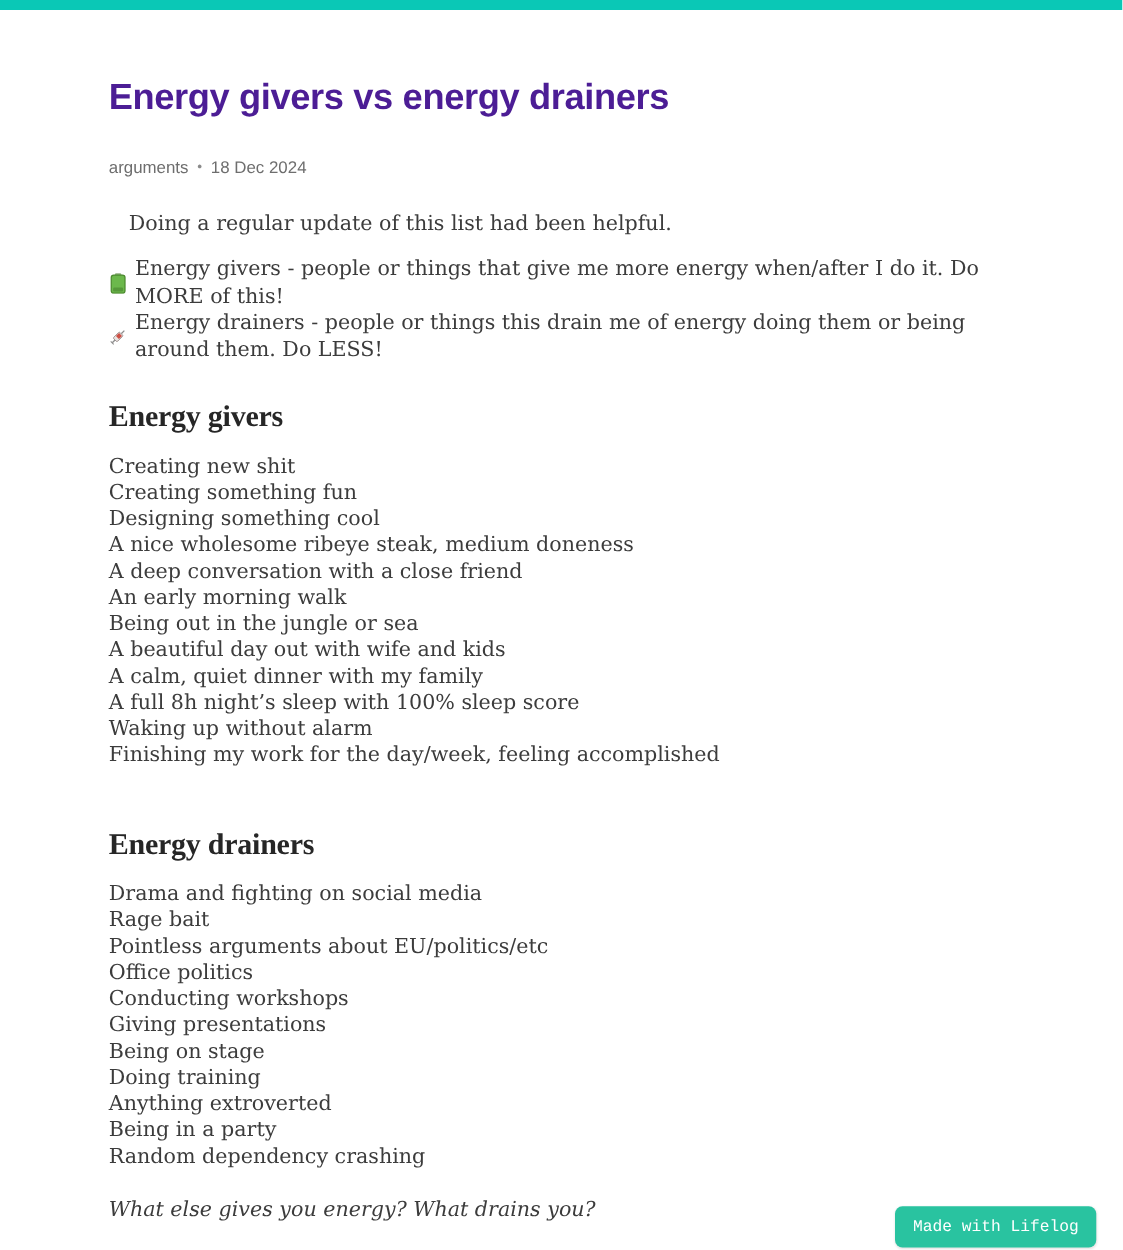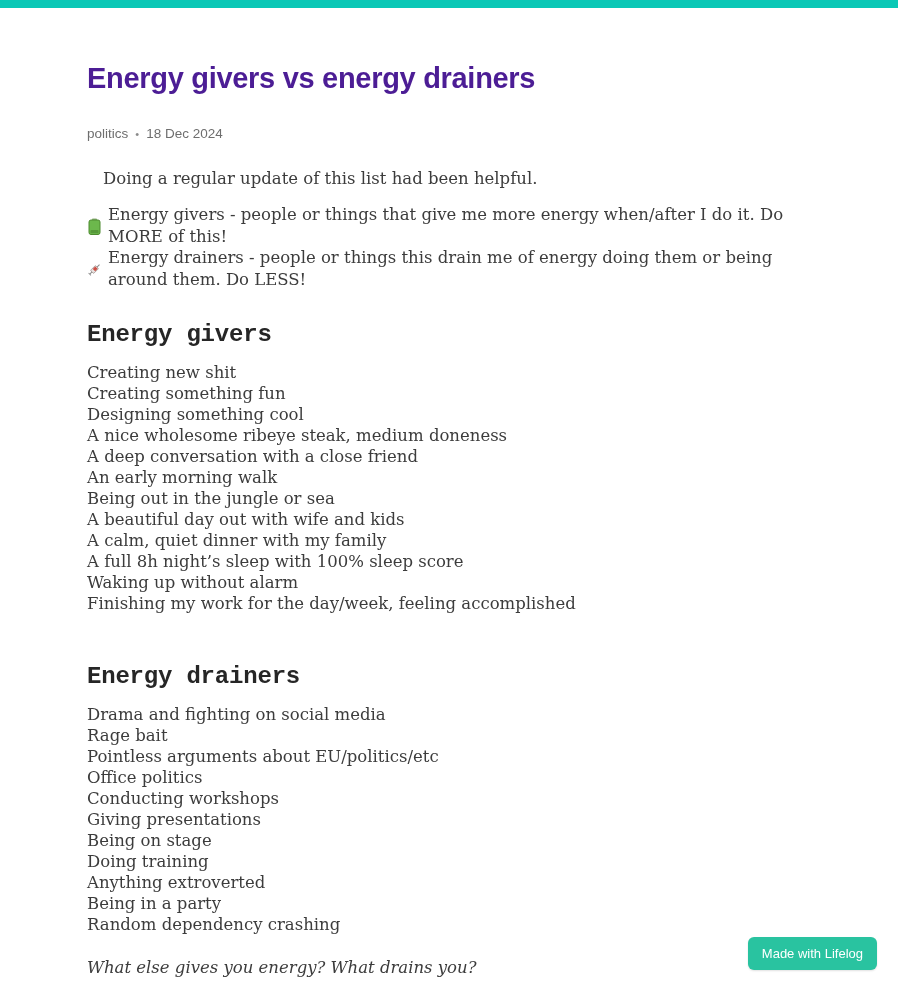--- a/index.html
+++ b/index.html
@@ -56,59 +56,59 @@
   .emoji {
     display: inline-flex;
     align-self: center;
     width: 15px;
     height: 17px;
     flex: 0 0 auto;
     position: relative;
     top: 1px;
   }
   h2.section-heading {
-    font-family: Liberation Mono, monospace;
+    font-family: Liberation Serif, serif;
     font-size: 24px;
     font-weight: 700;
     color: #262626;
     margin: 34px 0 17px 0;
     letter-spacing: -0.2px;
   }
   .section-heading.drainers { margin-top: 52px; }
   .list .line { line-height: 21px; }
   .closing {
     font-style: italic;
     margin-top: 22px;
     color: #3c3c3c;
   }
   .badge-button {
     position: absolute;
     right: 21px;
-    bottom: 30px;
+    bottom: 2px;
     border: none;
     border-radius: 6px;
     padding: 9px 14px;
-    font-family: Liberation Sans, sans-serif;
+    font-family: Liberation Mono, monospace;
     font-size: 13px;
     color: #ffffff;
     cursor: pointer;
     box-shadow: 0 1px 2px rgba(0,0,0,0.12);
   }
 </style>
 </head>
 <body>
 
 <div class="topbar" style="background: rgb(10, 200, 182);"></div>
 
 <div class="container">
 
   <h1 class="post-title">Energy givers vs energy drainers</h1>
 
   <div class="meta">
-    <span>politics</span>
+    <span>arguments</span>
     <span class="dot">•</span>
     <span>18 Dec 2024</span>
   </div>
 
   <div class="body-text">
 
     <p class="intro">Doing a regular update of this list had been helpful.</p>
 
     <div class="legend">
       <div class="legend-line">

